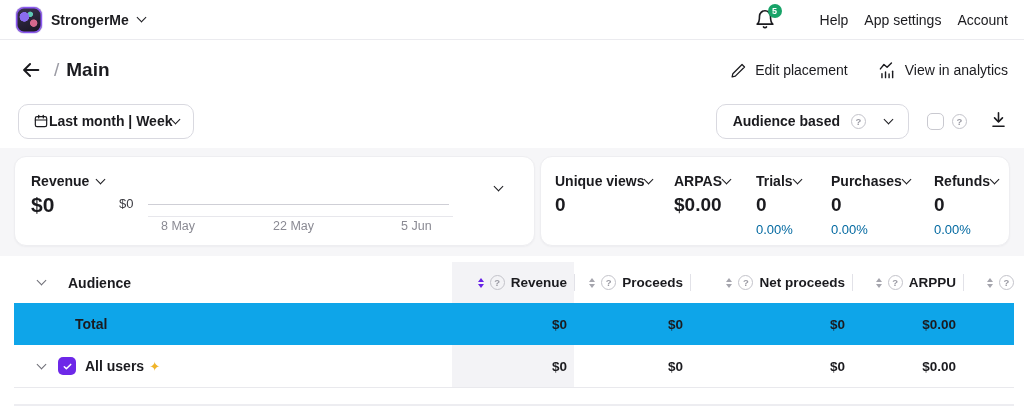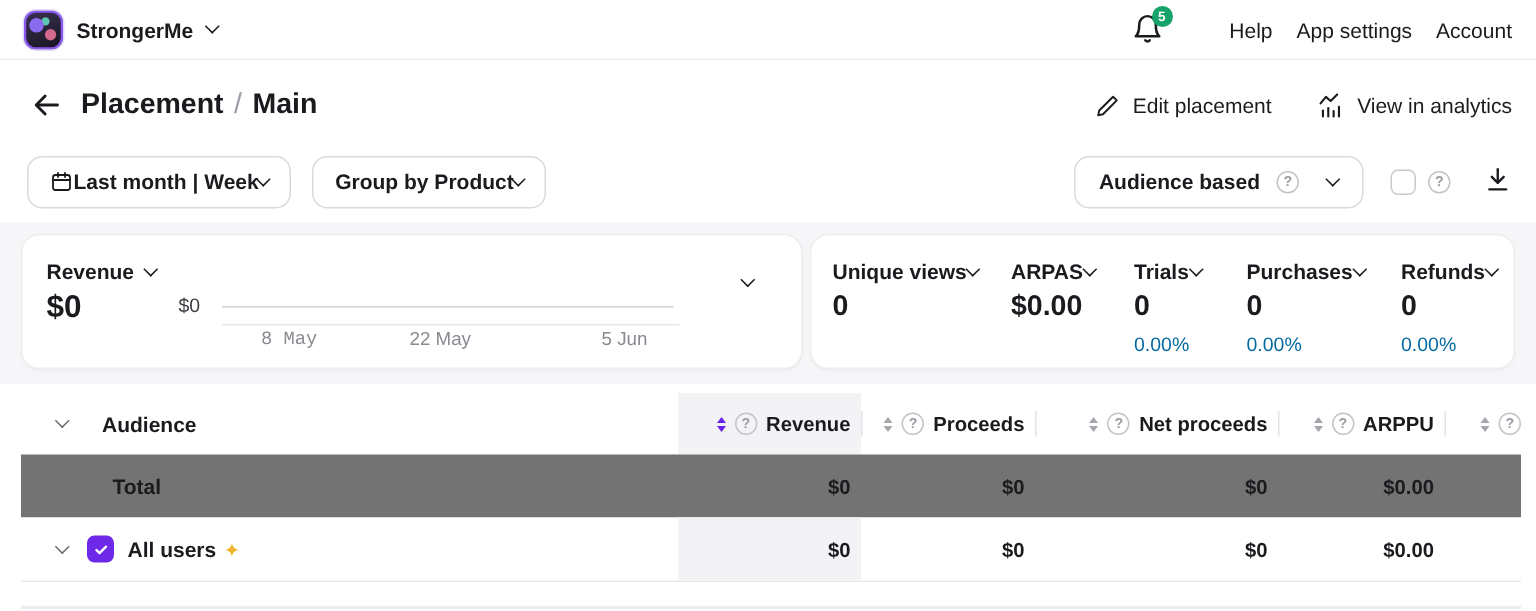--- a/index.html
+++ b/index.html
@@ -62,34 +62,34 @@
           border-radius:12px; box-shadow:0 1px 2px rgba(20,20,40,.04); }
   .card-revenue { left:14px; width:521px; }
   .card-metrics { left:540px; width:470px; }
   .rev-label { position:absolute; left:16px; top:16px; font-size:14px; font-weight:600;
                display:flex; align-items:center; gap:8px; cursor:pointer; }
   .rev-value { position:absolute; left:16px; top:36px; font-size:21px; font-weight:700; }
   .y0-label { position:absolute; left:104px; top:39px; font-size:13px; color:#3c3c42; }
   .line-data { position:absolute; left:133px; top:47px; width:301px; height:0; border-top:1.5px solid #cfcfd6; }
   .line-axis { position:absolute; left:133px; top:59px; width:305px; height:0; border-top:1px solid #e7e7ec; }
   .x-lab { position:absolute; top:62px; font-size:12.5px; color:#8a8a93; }
-  .x-lab.l0 { left:159px;font-family:Liberation Mono, monospace; } .x-lab.l1 { left:258px; } .x-lab.l2 { left:386px; }
+  .x-lab.l0 { left:146px; } .x-lab.l1 { left:258px; } .x-lab.l2 { left:386px; }
   .card-chev { position:absolute; right:32px; top:30px; cursor:pointer; }
 
   .metric { position:absolute; top:16px; }
   .metric .m-label { font-size:14px; font-weight:600; display:flex; align-items:center; gap:1px; cursor:pointer; white-space:nowrap; }
   .metric .m-value { font-size:19px; font-weight:700; margin-top:5px; }
   .metric .m-sub { font-size:13px; color:#0369a1; margin-top:6px; }
   .m0 { left:14px; } .m1 { left:133px; } .m2 { left:215px; } .m3 { left:290px; } .m4 { left:393px; }
 
   
   .table { position:absolute; top:262px; left:14px; width:1000px;text-align:center; }
   .t-row { display:flex; align-items:stretch; width:100%; position:relative; }
   .t-head { height:41px; background:#fff; }
-  .t-total { height:42px; background:#737373; }
+  .t-total { height:42px; background:#0ea5e9; }
   .t-users { height:43px; background:#fff; border-bottom:1px solid #e9e9ed; }
   .t-left { width:438px; display:flex; align-items:center; flex:0 0 auto; }
   .cell { flex:0 0 auto; display:flex; align-items:center; justify-content:flex-end;
           gap:6px; padding-right:7px; font-size:13.5px; }
   .c-rev { width:122px; } .c-pro { width:116px; } .c-net { width:162px; } .c-arp { width:111px; }
   .c-extra { width:51px; justify-content:flex-start; padding-left:24px; overflow:hidden; }
   .t-head .cell { font-weight:700; font-size:13.5px; cursor:pointer; }
   .t-head .c-rev { background:#f3f3f6; }
   .t-users .c-rev { background:#f3f3f6; }
   .t-total .cell, .t-users .cell { font-weight:600; }
@@ -135,21 +135,20 @@
     </div>
   </header>
 
   <div class="page-head">
     <div class="ph-left">
       <svg width="22" height="22" viewBox="0 0 24 24" fill="none" stroke="#1b1b1f" stroke-width="2.1" stroke-linecap="round" stroke-linejoin="round" style="cursor:pointer">
         <path d="M20 12H5"></path>
           <path d="M11 18.5 4.5 12 11 5.5"></path>
       </svg>
       <div class="crumbs">
-        <span>Placement</span>
         <span class="crumb-sep">/</span>
         <span>Main</span>
       </div>
     </div>
     <div class="ph-right">
       <button class="ph-action">
         <svg width="17" height="17" viewBox="0 0 24 24" fill="none" stroke="#1b1b1f" stroke-width="1.8" stroke-linecap="round" stroke-linejoin="round">
           <path d="M17 3.5 20.5 7 7.5 20 3 21l1-4.5L17 3.5z"></path>
         </svg>
         <span>Edit placement</span>
@@ -170,24 +169,20 @@
   <div class="filters">
     <div class="f-left">
       <button class="f-btn">
         <svg width="16" height="16" viewBox="0 0 24 24" fill="none" stroke="#1b1b1f" stroke-width="1.8" stroke-linecap="round" stroke-linejoin="round">
           <rect x="3.5" y="5.5" width="17" height="15" rx="2.5"></rect>
             <path d="M3.5 10.5h17"></path>
             <path d="M8.5 3.5v4"></path>
             <path d="M15.5 3.5v4"></path>
         </svg>
         <span>Last month | Week</span>
-        <span class="chev"></span>
-      </button>
-      <button class="f-btn">
-        <span>Group by Product</span>
         <span class="chev"></span>
       </button>
     </div>
     <div class="f-right">
       <button class="f-btn" style="gap:11px; padding:0 16px;">
         <span>Audience based</span>
         <span class="help-ic">?</span>
         <span class="chev" style="margin-left:8px"></span>
       </button>
       <div class="cb-group">

